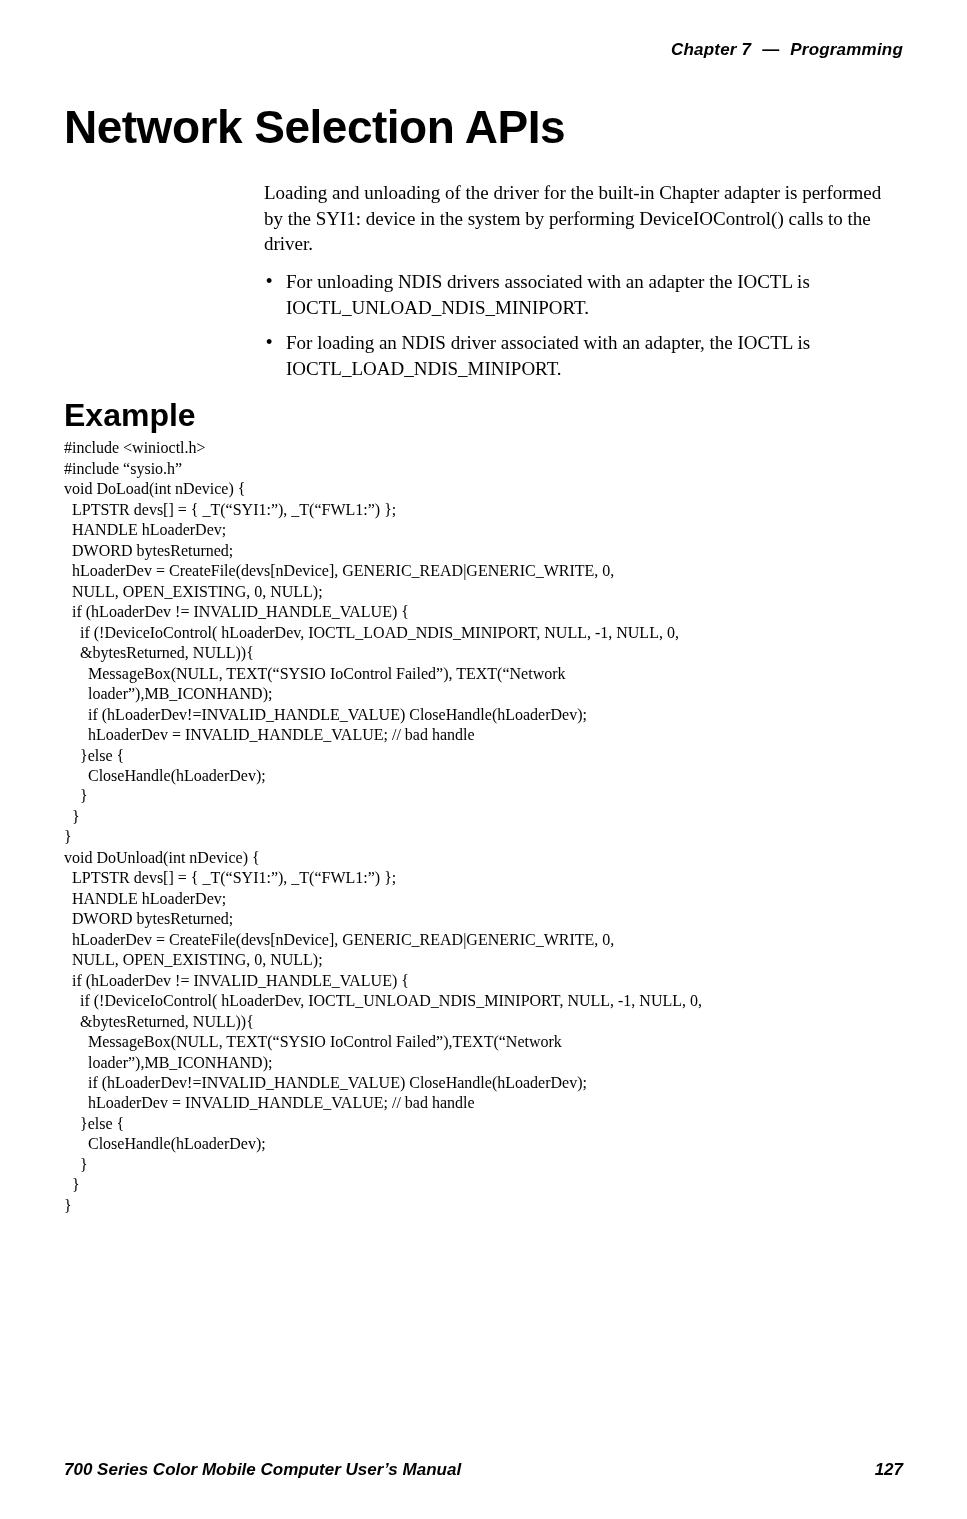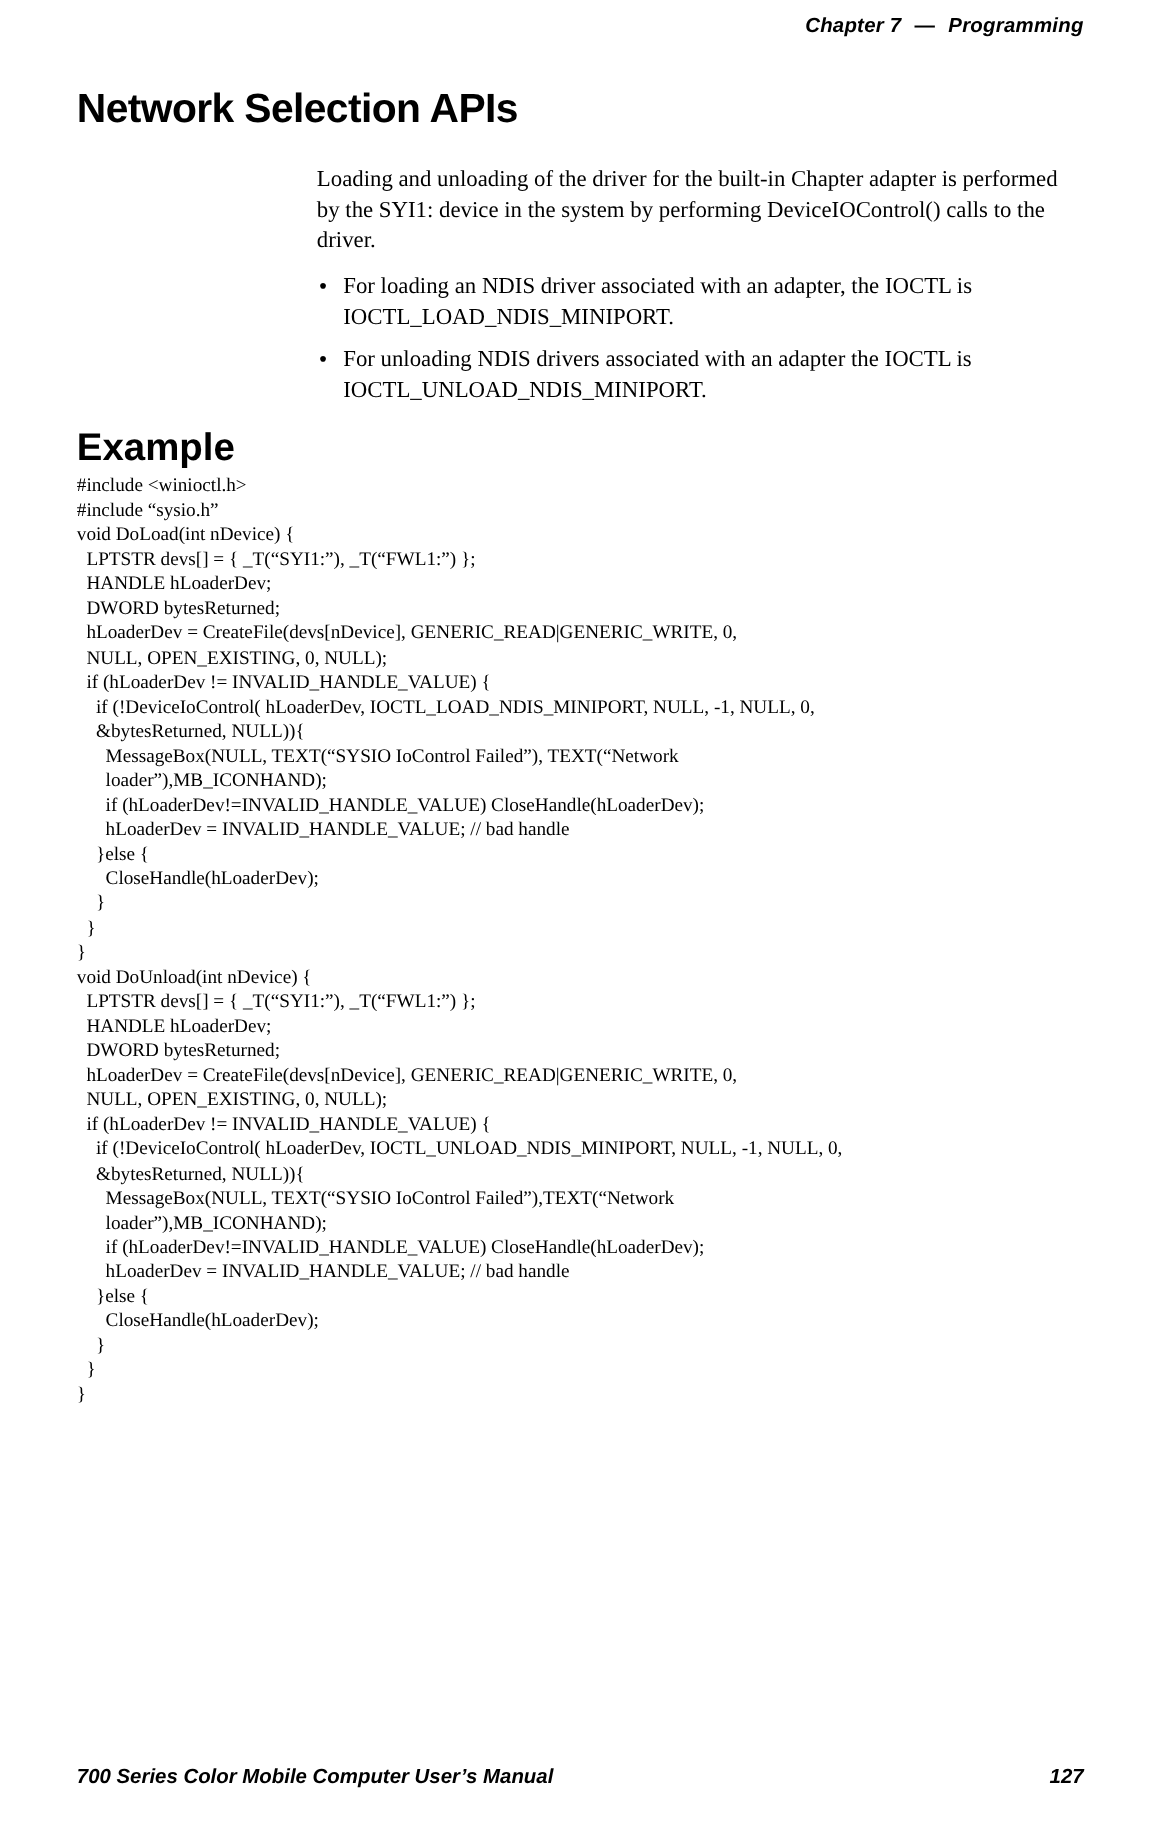--- a/index.html
+++ b/index.html
@@ -1,49 +1,49 @@
 <!DOCTYPE html>
 <html><head>
   <meta charset="utf-8">
   <style>
     * { margin: 0; padding: 0; box-sizing: border-box; }
     html, body { width: 967px; background: #fff; font-family: Georgia, 'Times New Roman', serif; color: #000; }
-    .page { width: 967px; min-height: 1519px; padding: 12px 64px 30px 64px; position: relative; }
+    .page { width: 967px; min-height: 1519px; padding: 40px 64px 30px 64px; position: relative; }
     .running-head { text-align: right; font-style: italic; font-weight: 700; font-family: Arial, Helvetica, sans-serif; font-size: 17px; letter-spacing: 0.2px; margin-bottom: 40px; }
     .running-head .sep { font-style: normal; padding: 0 6px; font-weight: 700; }
-    h1.section-title { font-family: Arial, Helvetica, sans-serif; font-weight: 800; font-size: 34px; letter-spacing: -0.5px; margin-bottom: 26px; }
+    h1.section-title { font-family: Arial, Helvetica, sans-serif; font-weight: 800; font-size: 46px; letter-spacing: -0.5px; margin-bottom: 26px; }
     .body-col { margin-left: 200px; }
     .body-col p { font-family: Georgia, 'Times New Roman', serif; font-size: 19px; line-height: 1.35; margin-bottom: 12px; }
     ul.bullets { list-style: none; margin-left: 0; padding-left: 0; }
     ul.bullets li { position: relative; padding-left: 22px; font-size: 19px; line-height: 1.35; margin-bottom: 10px; }
     ul.bullets li::before { content: "•"; position: absolute; left: 2px; top: 0; font-size: 18px; font-family: Arial, sans-serif; }
     h2.example-title { font-family: Arial, Helvetica, sans-serif; font-weight: 800; font-size: 32px; margin-top: 16px; margin-bottom: 4px; }
     pre.code { font-family: Liberation Serif, serif; font-size: 16px; line-height: 1.28; white-space: pre; }
-    .footer { position: absolute; left: 64px; right: 64px; bottom: 28px; display: flex; justify-content: space-between; align-items: baseline; font-family: Arial, Helvetica, sans-serif; font-weight: 700; font-style: italic; font-size: 17px; }
+    .footer { position: absolute; left: 64px; right: 64px; bottom: 39px; display: flex; justify-content: space-between; align-items: baseline; font-family: Arial, Helvetica, sans-serif; font-weight: 700; font-style: italic; font-size: 17px; }
     .footer .page-num { font-style: italic; font-weight: 700; }
   </style>
 </head>
 <body>
 
 <div class="page">
 
   <div class="running-head">
     <span>Chapter</span>
     <span>7</span>
     <span class="sep">—</span>
     <span>Programming</span>
   </div>
 
   <h1 class="section-title">Network Selection APIs</h1>
 
   <div class="body-col">
     <p>Loading and unloading of the driver for the built-in Chapter adapter is performed by the SYI1: device in the system by performing DeviceIOControl() calls to the driver.</p>
     <ul class="bullets">
+      <li>For unloading NDIS drivers associated with an adapter the IOCTL is IOCTL_UNLOAD_NDIS_MINIPORT.</li>
       <li>For loading an NDIS driver associated with an adapter, the IOCTL is IOCTL_LOAD_NDIS_MINIPORT.</li>
-      <li>For unloading NDIS drivers associated with an adapter the IOCTL is IOCTL_UNLOAD_NDIS_MINIPORT.</li>
     </ul>
   </div>
 
   <h2 class="example-title">Example</h2>
   <pre class="code">#include &lt;winioctl.h&gt;
 #include “sysio.h”
 void DoLoad(int nDevice) {
   LPTSTR devs[] = { _T(“SYI1:”), _T(“FWL1:”) };
   HANDLE hLoaderDev;
   DWORD bytesReturned;

